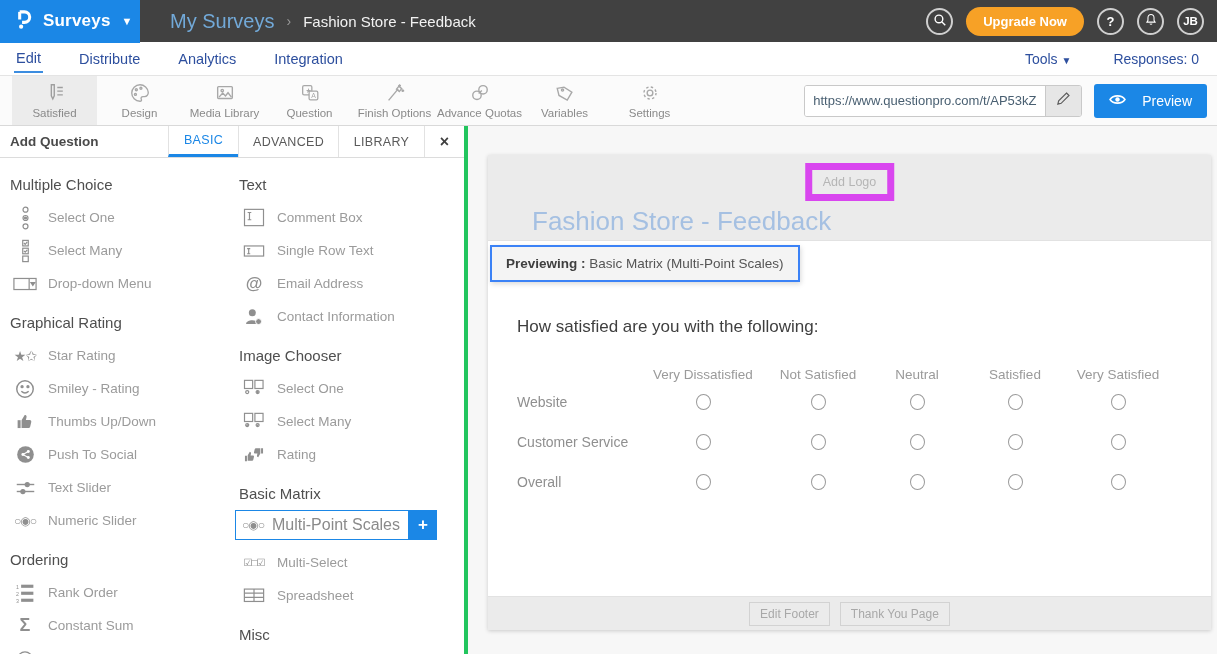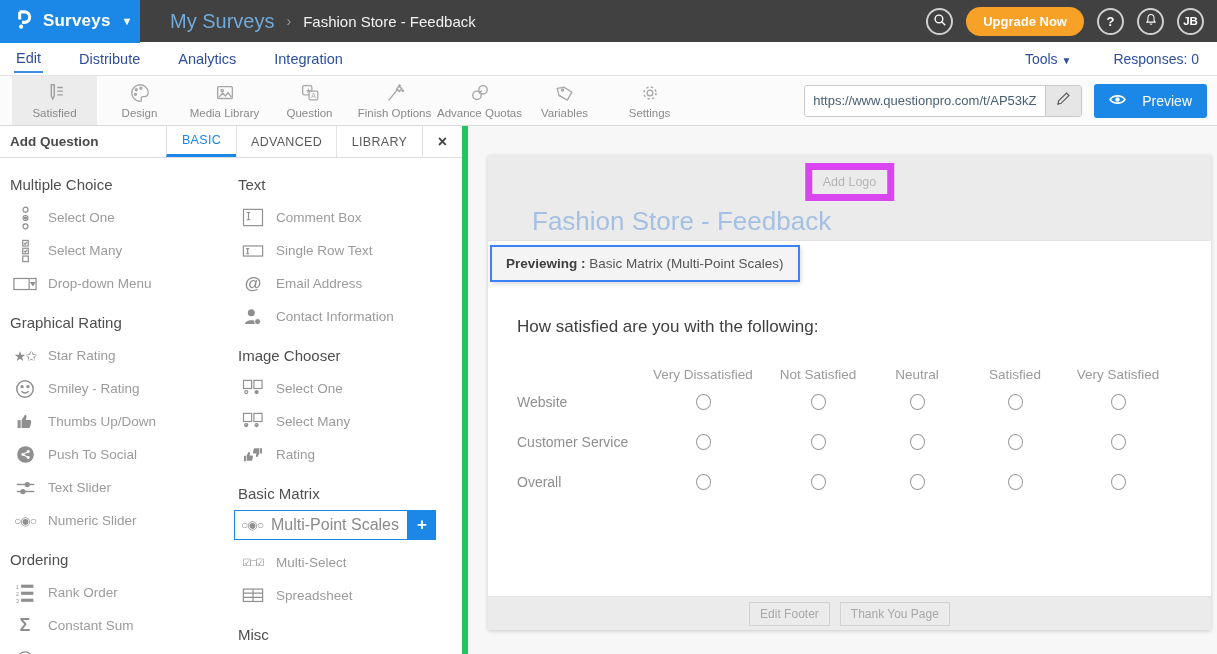--- a/index.html
+++ b/index.html
@@ -33,21 +33,21 @@
   .tool-item.active { background:#ececec; }
   .tool-item .tlabel { font-size:11.5px; color:#8a8a8a; white-space:nowrap; }
   .tool-item svg { display:block; }
   .toolbar-right { margin-left:auto; display:flex; align-items:center; gap:12px; padding-right:10px; }
   .url-wrap { display:flex; align-items:stretch; height:32px; border:1px solid #c9c9c9; border-radius:3px; overflow:hidden; background:#fff; }
   .url-input { width:240px; border:none; outline:none; font-size:13px; color:#4a6072; padding:0 8px; font-family:"Liberation Sans",sans-serif; }
   .url-edit { width:36px; background:#e6e6e6; border-left:1px solid #c9c9c9; display:flex; align-items:center; justify-content:center; cursor:pointer; }
   .preview-btn { background:#1b87e6; border:none; border-radius:3px; height:34px; padding:0 15px; color:#fff; font-size:14px; display:flex; align-items:center; gap:16px; cursor:pointer; font-family:"Liberation Sans",sans-serif; }
 
   
-  .panel { position:absolute; top:126px; left:0; width:468px; height:528px; background:#fff; border-right:6px solid #22c55e; overflow:hidden; z-index:10; }
+  .panel { position:absolute; top:126px; left:0; width:468px; height:528px; background:#fff; border-right:4px solid #22c55e; overflow:hidden; z-index:10; }
   .panel-header { height:32px; border-bottom:1px solid #dcdcdc; display:flex; align-items:stretch; }
   .panel-title { flex:1; display:flex; align-items:center; padding-left:10px; font-size:13.5px; font-weight:bold; color:#4a4a4a; }
   .ptab { width:70px; display:flex; align-items:center; justify-content:center; font-size:12.5px; color:#5a5a5a; border-left:1px solid #e2e2e2; cursor:pointer; letter-spacing:.3px; }
   .ptab.wide { width:100px; }
   .ptab.mid { width:86px; }
   .ptab.active { color:#1b87e6; border-bottom:3px solid #1b87e6; }
   .pclose { width:40px; display:flex; align-items:center; justify-content:center; border-left:1px solid #e2e2e2; color:#3f3f3f; font-size:16px; font-weight:bold; cursor:pointer; }
   .panel-body { display:flex; padding:6px 0 0 6px; }
   .pcol { width:230px; }
   .psec { margin-bottom:14px; }

